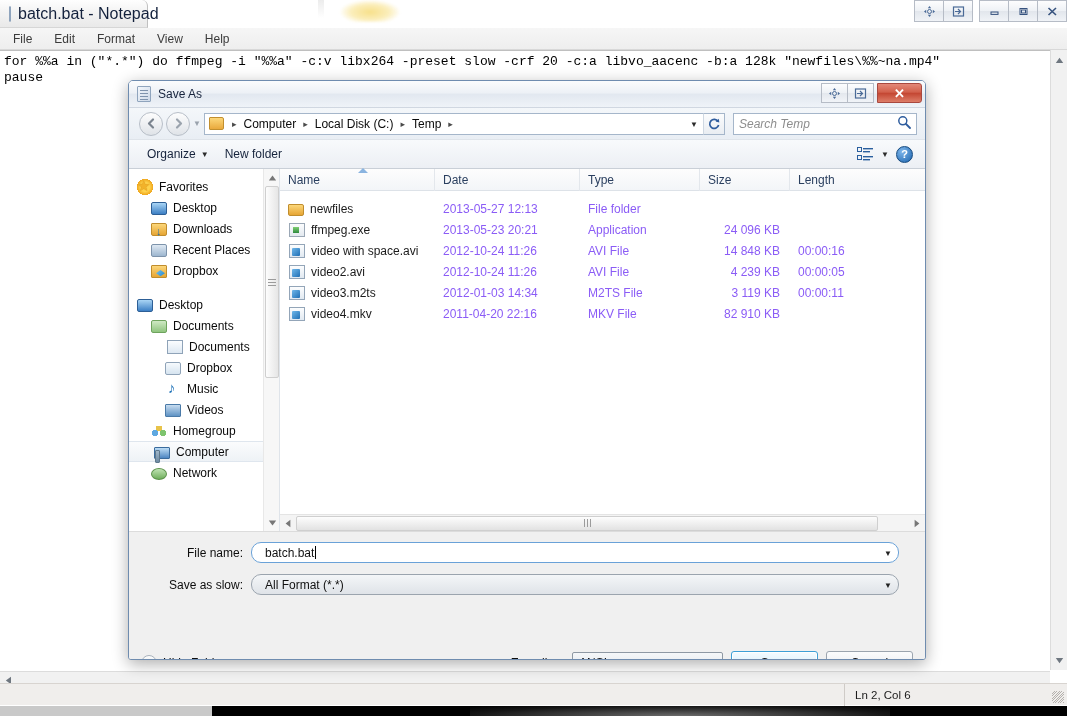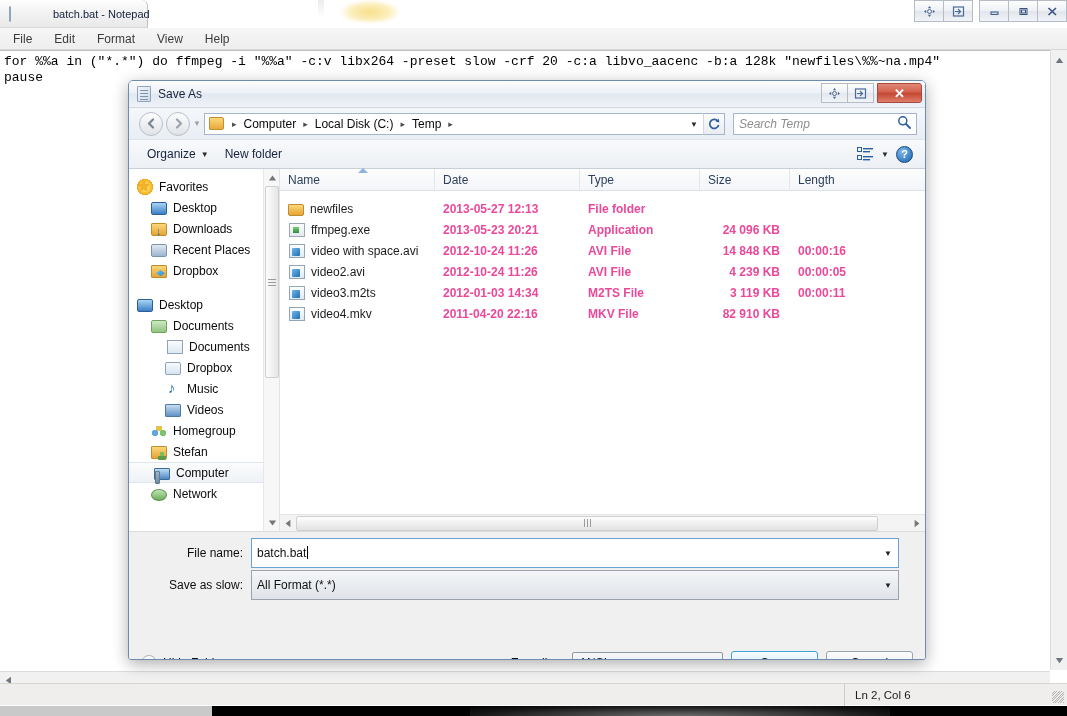--- a/index.html
+++ b/index.html
@@ -48,21 +48,21 @@
   }
   .np-tabshape {
     position: absolute; left: 0; top: 0; width: 148px; height: 28px;
     background: linear-gradient(to bottom, #fefefe 0%, #f3f3f3 45%, #e9e9e9 100%);
     border-right: 1px solid #c0c0c0;
     border-bottom: 1px solid #d6d6d6;
     border-top-right-radius: 6px;
     display: flex; align-items: center; padding-left: 9px; gap: 7px;
   }
   .np-title-text {
-    font-size: 11px; color: #13213c; white-space: nowrap; margin-left: 35px;
+    font-size: 16px; color: #13213c; white-space: nowrap;
   }
   .np-icon-doc {
     width: 14px; height: 16px; position: relative;
     background: linear-gradient(to bottom right, #f2f6fb, #cdd9e8);
     border: 1px solid #8fa4bd; border-radius: 1px;
   }
   .np-icon-doc::before {
     content: ""; position: absolute; left: 2px; top: 3px; right: 2px; height: 1px;
     background: #7e93ad;
     box-shadow: 0 3px 0 #7e93ad, 0 6px 0 #7e93ad, 0 9px 0 #7e93ad;
@@ -303,21 +303,21 @@
     position: absolute; left: 78px; top: -1px; width: 0; height: 0;
     border-left: 5px solid transparent; border-right: 5px solid transparent;
     border-bottom: 5px solid #8ab4e0;
   }
   .rows { position: relative; }
   .frow {
     height: 21px; display: flex; align-items: center;
     font-size: 12px; color: #1b1b1b;
   }
   .frow .c-name { display: flex; align-items: center; gap: 6px; padding-left: 8px; }
-  .frow .c { padding-left: 8px; color: #ec4899; font-weight: bold; }
+  .frow .c { padding-left: 8px; color: #8b5cf6; }
   .frow .c.num { text-align: right; padding-right: 10px; padding-left: 0; }
 
   .list-hscroll {
     position: absolute; left: 0; bottom: 0; width: 100%; height: 17px;
     background: #f4f4f4; border-top: 1px solid #e4e4e4;
     display: flex; align-items: center;
   }
   .lh-arrow { width: 16px; height: 16px; display:flex; align-items:center; justify-content:center; }
   .lh-track { flex: 1; height: 15px; position: relative; }
   .lh-thumb {
@@ -335,22 +335,22 @@
   .dlg-form {
     position: relative; background: #f0f0f0; height: 158px;
     border-top: 1px solid #dcdcdc;
   }
   .form-row { display: flex; align-items: center; height: 23px; margin-top: 9px; }
   .form-label {
     width: 122px; text-align: right; padding-right: 8px;
     font-size: 12px; color: #0d0d0d;
   }
   .combo {
-    width: 648px; height: 30px; display: flex; align-items: center;
-    position: relative; padding-left: 5px; font-size: 12px; color: #111;
+    width: 648px; height: 21px; display: flex; align-items: center;
+    position: relative; padding-left: 13px; font-size: 12px; color: #111; border-radius: 10px;
   }
   .combo.filename {
     background: #fff; border: 1px solid #6aa2d8;
   }
   .combo.type {
     background: linear-gradient(to bottom, #f4f6f8, #dfe3e8);
     border: 1px solid #9ba4ae;
   }
   .combo .caret {
     position: absolute; right: 6px; top: 50%; transform: translateY(-50%);
@@ -739,24 +739,20 @@
           <span>Music</span>
         </div>
         <div class="nav-row indent2">
           <span class="ico i-videos"></span>
           <span>Videos</span>
         </div>
         <div class="nav-row indent1">
           <span class="ico i-homegroup"></span>
           <span>Homegroup</span>
         </div>
-        <div class="nav-row indent1">
-          <span class="ico i-user"></span>
-          <span>Stefan</span>
-        </div>
         <div class="nav-row indent1 selected">
           <span class="ico i-computer"></span>
           <span>Computer</span>
         </div>
         <div class="nav-row indent1">
           <span class="ico i-network"></span>
           <span>Network</span>
         </div>
       </div>
 

